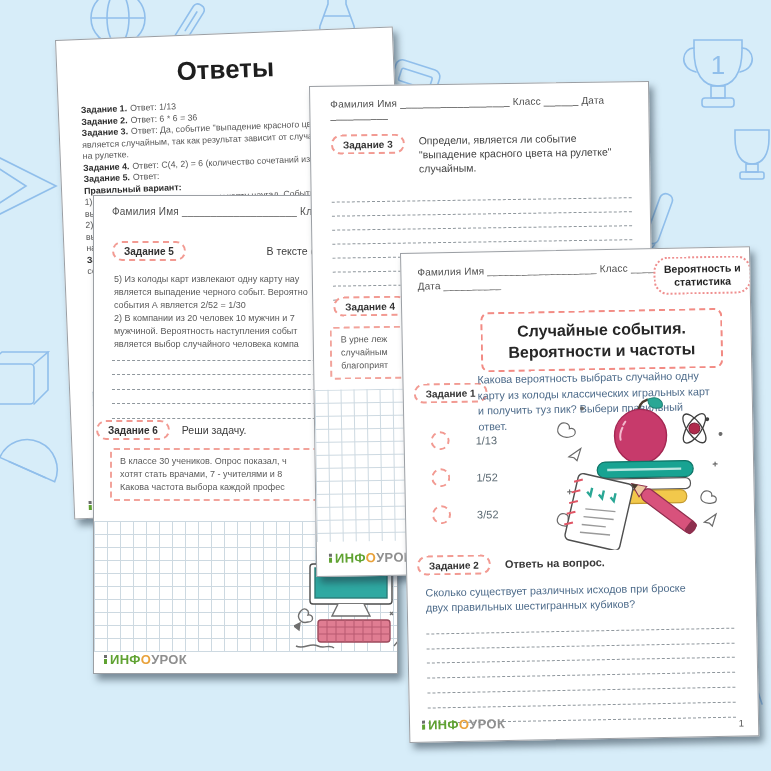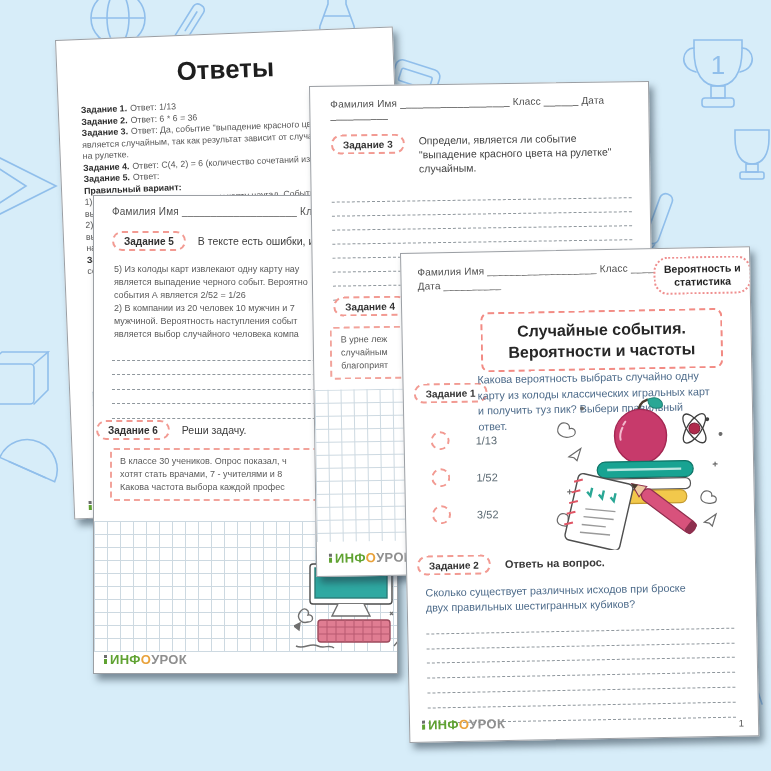--- a/index.html
+++ b/index.html
@@ -206,28 +206,28 @@
         </span>
       <span class="lg-green">ИНФ</span>
         <span class="lg-orange">О</span>
         <span class="lg-gray">УРОК</span>
     </div>
   </div>
 
   <div class="page pB">
     <div class="inner">
       <div class="hdr">Фамилия Имя ____________________ Класс ______</div>
-      <div class="taskrow" style="margin-top:14px;">
+      <div class="taskrow" style="margin-top:24px;justify-content:space-between;">
         <span class="zbadge">Задание 5</span>
         <span class="tasktitle">В тексте есть ошибки, и</span>
       </div>
       <div class="body">
         <div>5) Из колоды карт извлекают одну карту нау</div>
         <div>является выпадение черного событ. Вероятно</div>
-        <div>события А является 2/52 = 1/26</div>
+        <div>события А является 2/52 = 1/30</div>
         <div>2) В компании из 20 человек 10 мужчин и 7</div>
         <div>мужчиной. Вероятность наступления событ</div>
         <div>является выбор случайного человека компа</div>
       </div>
     </div>
     <div class="lines">
       <div class="wline"></div>
         <div class="wline"></div>
         <div class="wline"></div>
         <div class="wline"></div>

